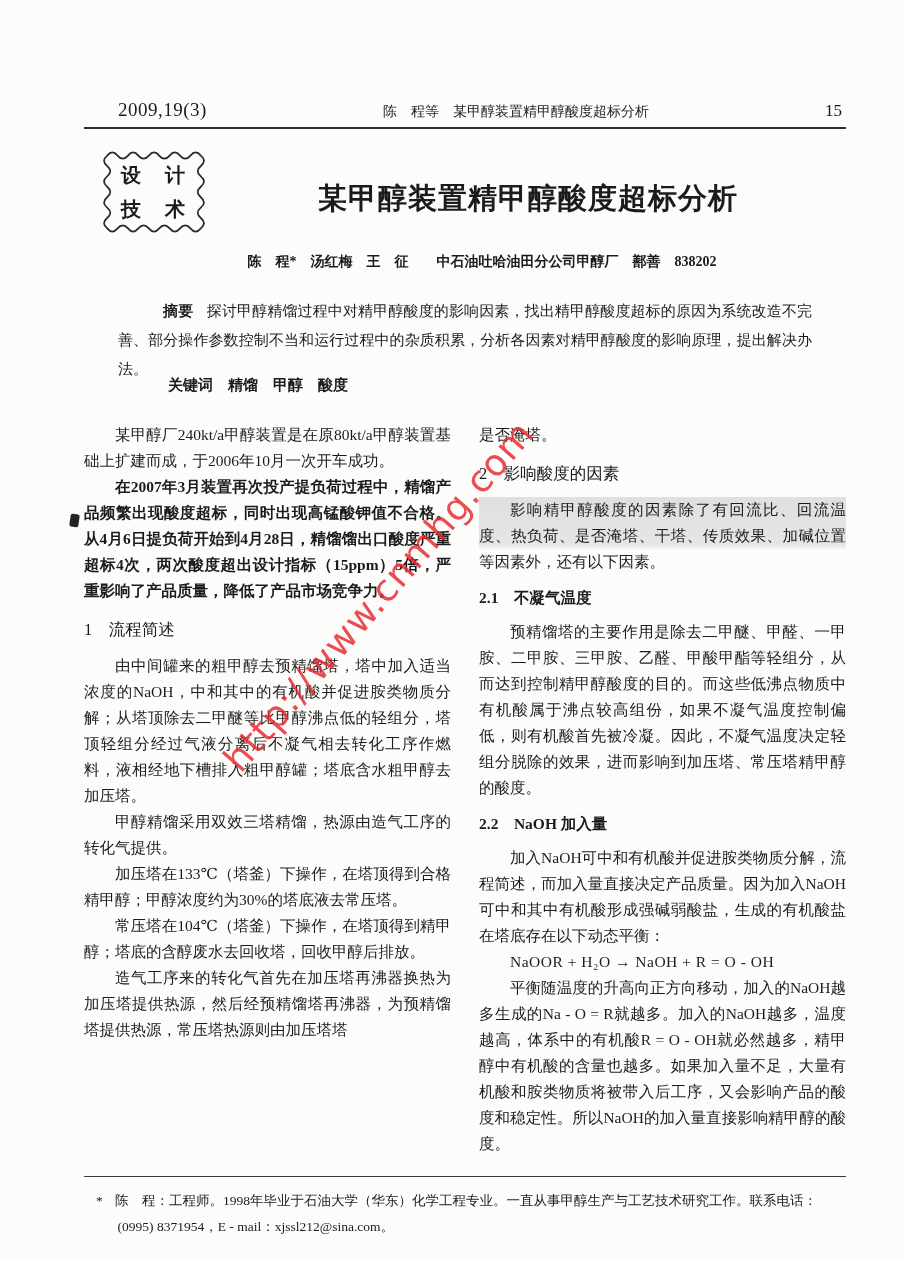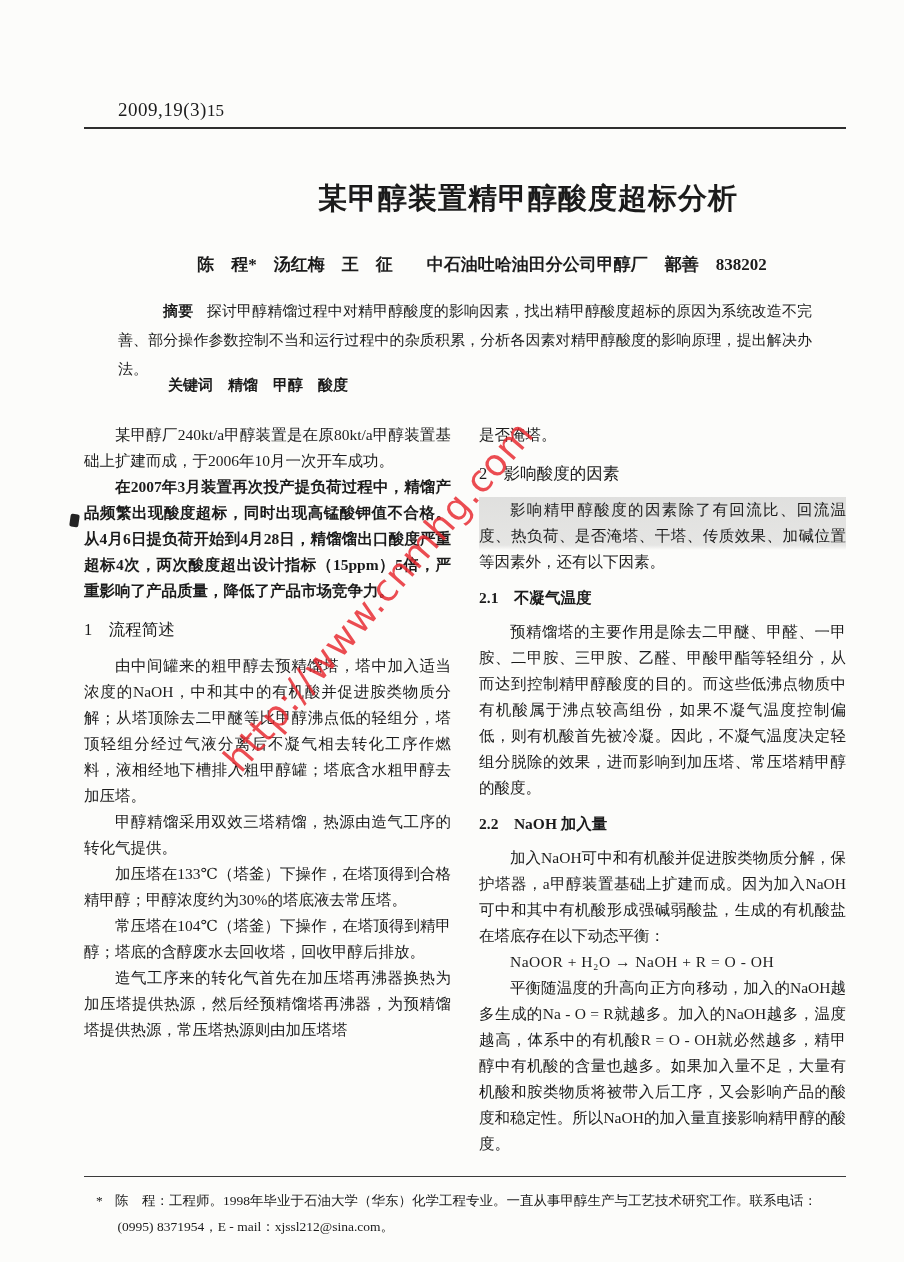--- a/index.html
+++ b/index.html
@@ -15,21 +15,21 @@
   .header-rule { position:absolute; top:127px; left:84px; right:58px; border-top:2px solid #2e2e2e; }
 
   
   .badge { position:absolute; top:148px; left:103px; width:102px; height:88px; }
   .badge svg { position:absolute; inset:0; width:100%; height:100%; }
   .badge .rows { position:absolute; inset:10px 12px; display:flex; flex-direction:column; justify-content:space-around; }
   .badge .row { text-align:center; font-size:20px; font-weight:700; letter-spacing:2px; }
 
   
   .title { position:absolute; top:179px; left:212px; right:60px; text-align:center; font-size:29px; font-weight:700; letter-spacing:1px; }
-  .authors { position:absolute; top:253px; left:120px; right:60px; text-align:center; font-size:17px; font-weight:600; }
+  .authors { position:absolute; top:253px; left:120px; right:60px; text-align:center; font-size:14px; font-weight:600; }
 
   
   .abstract { position:absolute; top:297px; left:118px; right:92px; font-size:15px; line-height:29px; text-align:justify; text-indent:3em; }
   .abstract .lbl { font-weight:700; margin-right:0.9em; }
   .keywords { position:absolute; top:376px; left:168px; font-size:15px; font-weight:700; }
   .keywords .lbl { margin-right:1em; }
 
   
   .columns { position:absolute; top:422px; left:84px; width:762px; display:flex; gap:28px; font-size:15.5px; line-height:26px; text-align:justify; }
   .col { flex:1; min-width:0; }
@@ -58,24 +58,37 @@
 </style>
 </head>
 <body>
 
 <div class="sheet">
 
   <div class="watermark">http://www.cnmhg.com</div>
 
   <div class="header">
     <span class="issue">2009,19(3)</span>
+    <span class="running">陈　程等　某甲醇装置精甲醇酸度超标分析</span>
     <span class="pageno">15</span>
   </div>
   <div class="header-rule"></div>
 
+  <div class="badge">
+    <svg viewBox="0 0 98 84">
+      <path d="M4,7 Q9,1 14,7 T24,7 T34,7 T44,7 T54,7 T64,7 T74,7 T84,7 T94,7
+               Q100,12 94,17 T94,27 T94,37 T94,47 T94,57 T94,67 T94,77
+               Q89,83 84,77 T74,77 T64,77 T54,77 T44,77 T34,77 T24,77 T14,77 T4,77
+               Q-2,72 4,67 T4,57 T4,47 T4,37 T4,27 T4,17 T4,7" fill="none" stroke="#2b2b2b" stroke-width="1.7"></path>
+    </svg>
+    <div class="rows">
+      <div class="row">设　计</div>
+      <div class="row">技　术</div>
+    </div>
+  </div>
 
   <h1 class="title">某甲醇装置精甲醇酸度超标分析</h1>
 
   <div class="authors">陈　程*　汤红梅　王　征　　中石油吐哈油田分公司甲醇厂　鄯善　838202</div>
 
   <p class="abstract">
     <span class="lbl">摘要</span><span>探讨甲醇精馏过程中对精甲醇酸度的影响因素，找出精甲醇酸度超标的原因为系统改造不完善、部分操作参数控制不当和运行过程中的杂质积累，分析各因素对精甲醇酸度的影响原理，提出解决办法。</span>
   </p>
 
   <p class="keywords">
@@ -93,21 +106,21 @@
       <p class="para">常压塔在104℃（塔釜）下操作，在塔顶得到精甲醇；塔底的含醇废水去回收塔，回收甲醇后排放。</p>
       <p class="para">造气工序来的转化气首先在加压塔再沸器换热为加压塔提供热源，然后经预精馏塔再沸器，为预精馏塔提供热源，常压塔热源则由加压塔塔</p>
     </div>
     <div class="col">
       <p class="para no-indent">是否淹塔。</p>
       <h2 class="sec">2　影响酸度的因素</h2>
       <p class="para smudge">影响精甲醇酸度的因素除了有回流比、回流温度、热负荷、是否淹塔、干塔、传质效果、加碱位置等因素外，还有以下因素。</p>
       <h3 class="subsec">2.1　不凝气温度</h3>
       <p class="para">预精馏塔的主要作用是除去二甲醚、甲醛、一甲胺、二甲胺、三甲胺、乙醛、甲酸甲酯等轻组分，从而达到控制精甲醇酸度的目的。而这些低沸点物质中有机酸属于沸点较高组份，如果不凝气温度控制偏低，则有机酸首先被冷凝。因此，不凝气温度决定轻组分脱除的效果，进而影响到加压塔、常压塔精甲醇的酸度。</p>
       <h3 class="subsec">2.2　NaOH 加入量</h3>
-      <p class="para">加入NaOH可中和有机酸并促进胺类物质分解，保护塔器，a甲醇装置基础上扩建而成。因为加入NaOH可中和其中有机酸形成强碱弱酸盐，生成的有机酸盐在塔底存在以下动态平衡：</p>
+      <p class="para">加入NaOH可中和有机酸并促进胺类物质分解，流程简述，而加入量直接决定产品质量。因为加入NaOH可中和其中有机酸形成强碱弱酸盐，生成的有机酸盐在塔底存在以下动态平衡：</p>
       <div class="formula">NaOOR + H₂O → NaOH + R = O - OH</div>
       <p class="para">平衡随温度的升高向正方向移动，加入的NaOH越多生成的Na - O = R就越多。加入的NaOH越多，温度越高，体系中的有机酸R = O - OH就必然越多，精甲醇中有机酸的含量也越多。如果加入量不足，大量有机酸和胺类物质将被带入后工序，又会影响产品的酸度和稳定性。所以NaOH的加入量直接影响精甲醇的酸度。</p>
     </div>
   </div>
 
   <div class="foot-rule"></div>
   <div class="footnote">
     <span class="fn-line"><span class="marker">*</span><span>陈　程：工程师。1998年毕业于石油大学（华东）化学工程专业。一直从事甲醇生产与工艺技术研究工作。联系电话：</span></span>
     <span class="fn-line fn-indent">(0995) 8371954，E - mail：xjssl212@sina.com。</span>
   </div>

